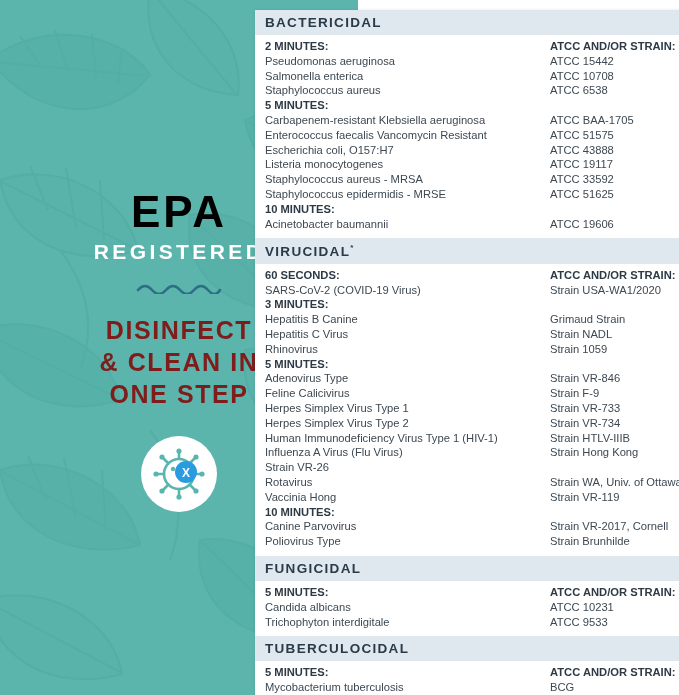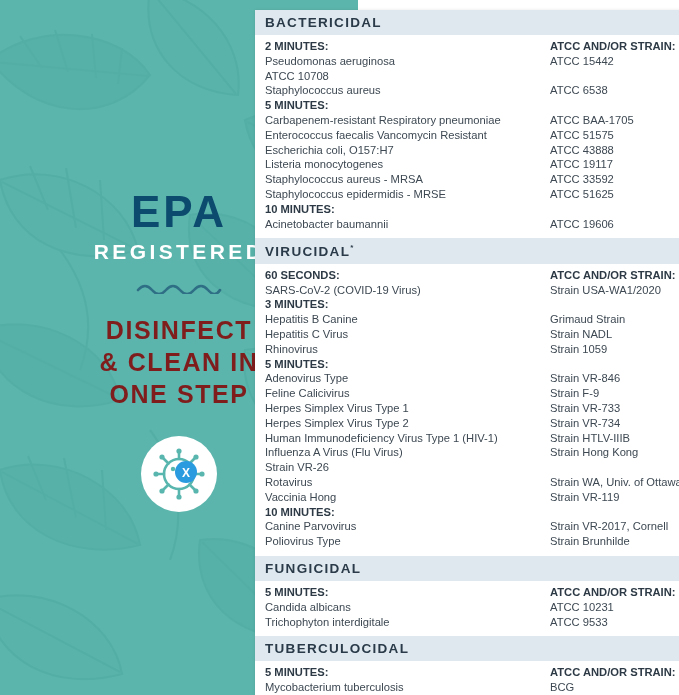--- a/index.html
+++ b/index.html
@@ -39,21 +39,21 @@
     z-index: 3;
     height: 100%;
     display: flex;
     flex-direction: column;
     align-items: center;
     justify-content: center;
     padding-top: 6px;
     box-sizing: border-box;
   }
   .epa-word {
-    color: #0c4a6e;
+    color: #000000;
     font-size: 44px;
     font-weight: bold;
     letter-spacing: 3px;
     line-height: 1;
     text-align: center;
   }
   .epa-sub {
     color: #ffffff;
     font-size: 21px;
     font-weight: bold;
@@ -238,32 +238,33 @@
         <div class="section-body">
           <div class="row group">
             <div class="name">2 MINUTES:</div>
             <div class="strain">ATCC AND/OR STRAIN:</div>
           </div>
           <div class="row item">
             <div class="name">Pseudomonas aeruginosa</div>
             <div class="strain">ATCC 15442</div>
           </div>
           <div class="row item">
+            <div class="name">Salmonella enterica</div>
             <div class="strain">ATCC 10708</div>
           </div>
           <div class="row item">
             <div class="name">Staphylococcus aureus</div>
             <div class="strain">ATCC 6538</div>
           </div>
           <div class="row group">
             <div class="name">5 MINUTES:</div>
             <div class="strain"></div>
           </div>
           <div class="row item">
-            <div class="name">Carbapenem-resistant Respiratory pneumoniae</div>
+            <div class="name">Carbapenem-resistant Klebsiella aeruginosa</div>
             <div class="strain">ATCC BAA-1705</div>
           </div>
           <div class="row item">
             <div class="name">Enterococcus faecalis Vancomycin Resistant</div>
             <div class="strain">ATCC 51575</div>
           </div>
           <div class="row item">
             <div class="name">Escherichia coli, O157:H7</div>
             <div class="strain">ATCC 43888</div>
           </div>

